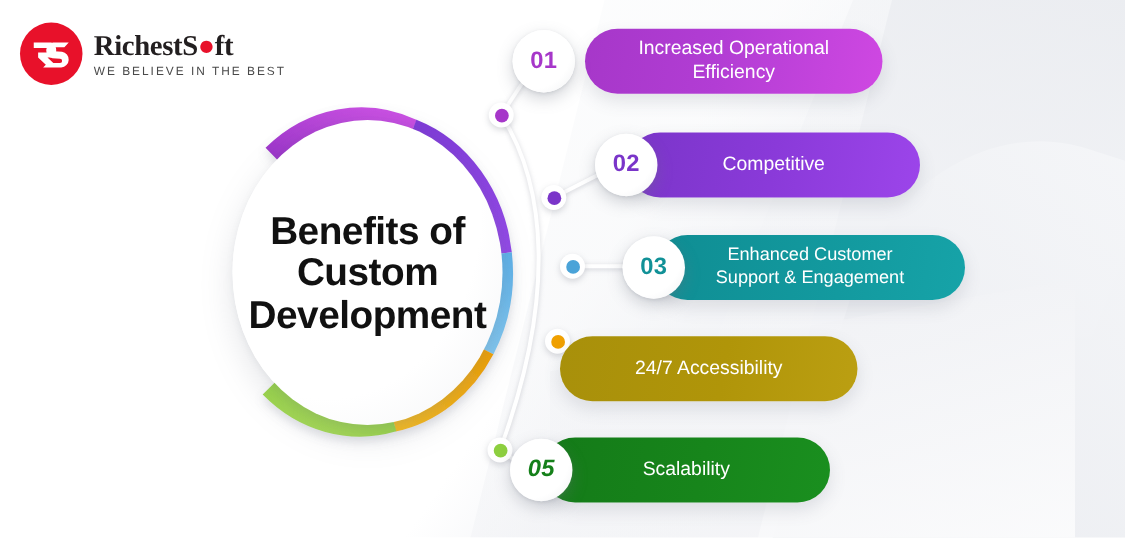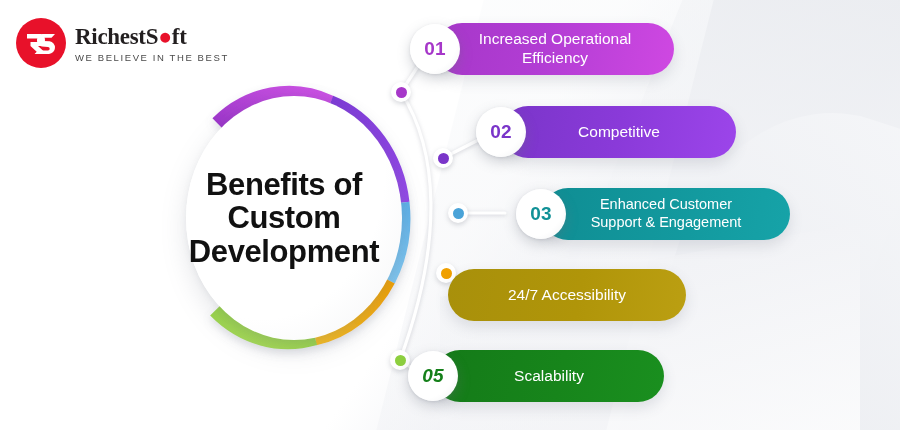--- a/index.html
+++ b/index.html
@@ -66,21 +66,21 @@
   
   .hub { position:absolute; left:172px; top:72px; width:246px; height:292px; }
   .hub svg { position:absolute; left:0; top:0; }
   .hub-disc {
     position:absolute; left:14px; top:24px; width:216px; height:244px;
     background: radial-gradient(ellipse at 35% 30%, #ffffff 0%, #ffffff 62%, #f2f3f5 100%);
     border-radius:50%;
     box-shadow: 0 10px 26px rgba(120,125,140,.20), 0 2px 6px rgba(120,125,140,.10);
   }
   .hub-title {
-    position:absolute; left:4px; top:24px; width:216px; height:244px;
+    position:absolute; left:14px; top:24px; width:216px; height:244px;
     display:flex; flex-direction:column; align-items:center; justify-content:center;
     text-align:center;
     font-family:"Liberation Sans Narrow","Liberation Sans", sans-serif;
     font-weight:700; font-size:31px; line-height:1.07; color:#111111;
     letter-spacing:-.4px;
     padding:0 4px;
   }
   .hub-title span { display:block; }
 
   
@@ -203,21 +203,21 @@
 <div class="node" style="left:448px; top:203px;">
   <i style="background:#4aa3d8;"></i>
   </div>
 <div class="node" style="left:436px; top:263px;">
   <i style="background:#f0a000;"></i>
   </div>
 <div class="node" style="left:390px; top:350px;">
   <i style="background:#8dcf3f;"></i>
   </div>
 
-<div class="row" style="left:410px; top:23px;">
+<div class="row" style="left:410px; top:23px;gap:32px;">
   <div class="badge" style="color:#a637c9;">
     <span>01</span>
   </div>
   <div class="pill" style="width:238px; background:linear-gradient(100deg,#a637c9 0%,#b23dd4 45%,#cf48e2 100%);">
     <div>
       <span>Increased Operational</span>
       <span>Efficiency</span>
     </div>
   </div>
 </div>
@@ -226,21 +226,21 @@
   <div class="badge" style="color:#7a35c9;">
     <span>02</span>
   </div>
   <div class="pill" style="width:234px; background:linear-gradient(100deg,#7a35c9 0%,#8a3ad9 50%,#9c45ea 100%);">
     <div>
       <span>Competitive</span>
     </div>
   </div>
 </div>
 
-<div class="row" style="left:516px; top:188px;justify-content:flex-end;">
+<div class="row" style="left:498px; top:188px;justify-content:flex-end;">
   <div class="badge" style="color:#119197;">
     <span>03</span>
   </div>
   <div class="pill" style="width:248px; background:linear-gradient(100deg,#0f8d93 0%,#139a9f 60%,#16a3a8 100%); font-size:14.5px;">
     <div>
       <span>Enhanced Customer</span>
       <span>Support &amp; Engagement</span>
     </div>
   </div>
 </div>

